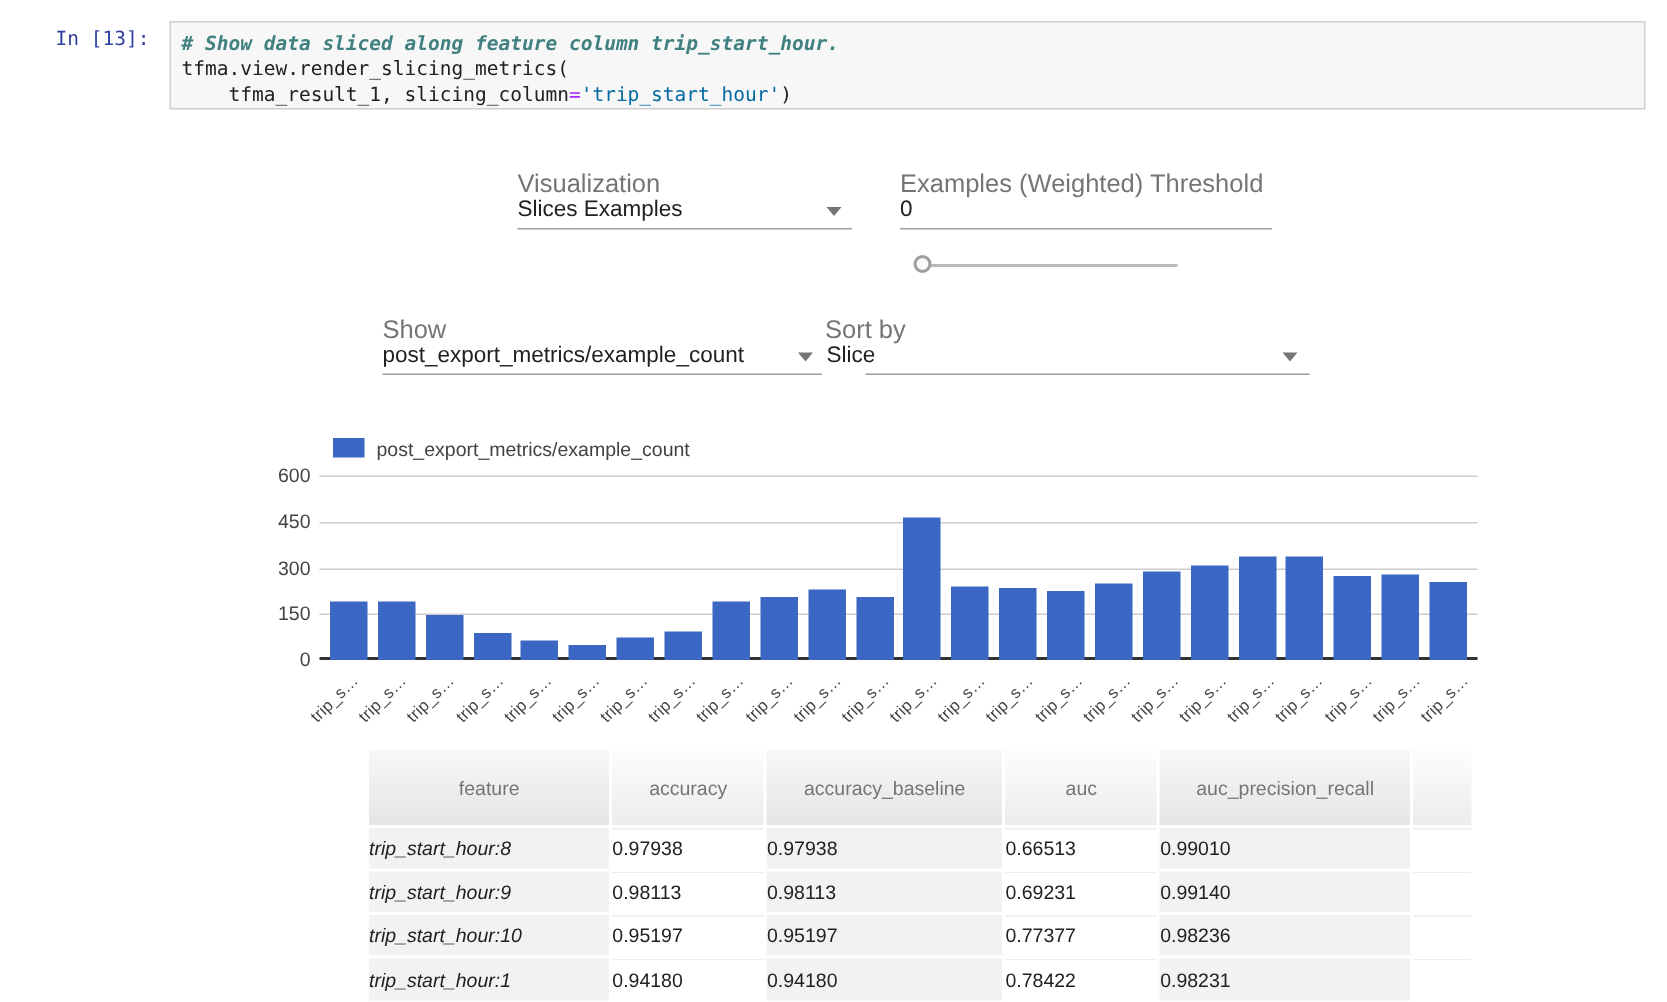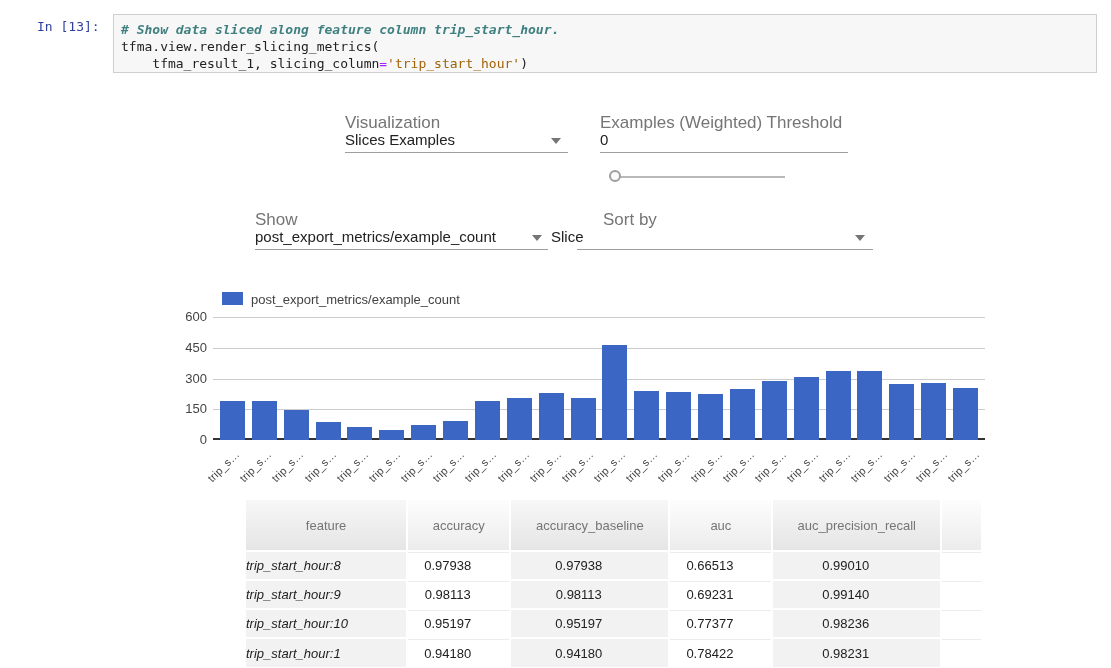--- a/index.html
+++ b/index.html
@@ -13,21 +13,21 @@
   }
   .code-cell {
     position:absolute; left:113px; top:14px; width:984px; height:59px;
     background:#f7f7f7; border:1px solid #cfcfcf; padding:6px 7px;
     font-family:"DejaVu Sans Mono", monospace; font-size:13px; line-height:17px;
     white-space:pre; overflow:hidden;
   }
   .code-cell span { white-space:pre; }
   .tok-comment { color:#408080; font-style:italic;font-weight:bold; }
   .tok-op { color:#AA22FF; }
-  .tok-str { color:#a16207; }
+  .tok-str { color:#0369a1; }
 
   
   .ctl-label { position:absolute; font-size:17px; color:#757575; }
   .ctl-value { position:absolute; font-size:15px; color:#212121; }
   .ctl-underline { position:absolute; height:1px; background:#9e9e9e; }
   .dd-arrow {
     position:absolute; width:0; height:0;
     border-left:5px solid transparent; border-right:5px solid transparent;
     border-top:6px solid #757575;
   }
@@ -63,21 +63,21 @@
     border-left:2px solid #ffffff; border-bottom:1px solid #d6d6d6;
   }
   th.striped { background:linear-gradient(#f7f7f7,#e5e5e5); }
   td {
     height:29px; color:#212121; background:#ffffff;
     border-left:2px solid #ffffff; border-top:2px solid #ffffff;
     box-shadow:inset 0 1px 0 #ececec;
   }
   td.striped { background:#f2f2f2; box-shadow:none; }
   td.feature { text-align:left;font-style:italic; }
-  td.num { text-align:center; padding-right:22px; }
+  td.num { text-align:left; padding-right:22px; }
   th:last-child, td.num:last-child { text-align:right; padding-right:2px; }
 </style>
 </head>
 <body>
 
 <div class="prompt">In [13]:</div>
 <div class="code-cell"><span class="tok-comment"># Show data sliced along feature column trip_start_hour.</span>
 <span>tfma.view.render_slicing_metrics(</span>
 <span>    tfma_result_1, slicing_column</span><span class="tok-op">=</span><span class="tok-str">'trip_start_hour'</span><span>)</span></div>
 
@@ -90,21 +90,21 @@
 <div class="ctl-value" style="left:600px;top:131px">0</div>
 <div class="ctl-underline" style="left:600px;top:152px;width:248px"></div>
 <div class="slider-track" style="left:612px;top:176px;width:173px"></div>
 <div class="slider-handle" style="left:609px;top:170px"></div>
 
 <div class="ctl-label" style="left:255px;top:210px">Show</div>
 <div class="ctl-value" style="left:255px;top:228px">post_export_metrics/example_count</div>
 <div class="dd-arrow" style="left:532px;top:235px"></div>
 <div class="ctl-underline" style="left:255px;top:249px;width:293px"></div>
 
-<div class="ctl-label" style="left:603px;top:210px">Sort by</div>
+<div class="ctl-label" style="left:550px;top:210px">Sort by</div>
 <div class="ctl-value" style="left:551px;top:228px">Slice</div>
 <div class="dd-arrow" style="left:855px;top:235px"></div>
 <div class="ctl-underline" style="left:577px;top:249px;width:296px"></div>
 
 <div class="legend-swatch" style="background: rgb(59, 102, 196);"></div>
 <div class="legend-label">post_export_metrics/example_count</div>
 <div id="y-axis">
     <div class="y-tick" style="top: 309px;">600</div>
     <div class="y-tick" style="top: 339.75px;">450</div>
     <div class="y-tick" style="top: 370.5px;">300</div>

